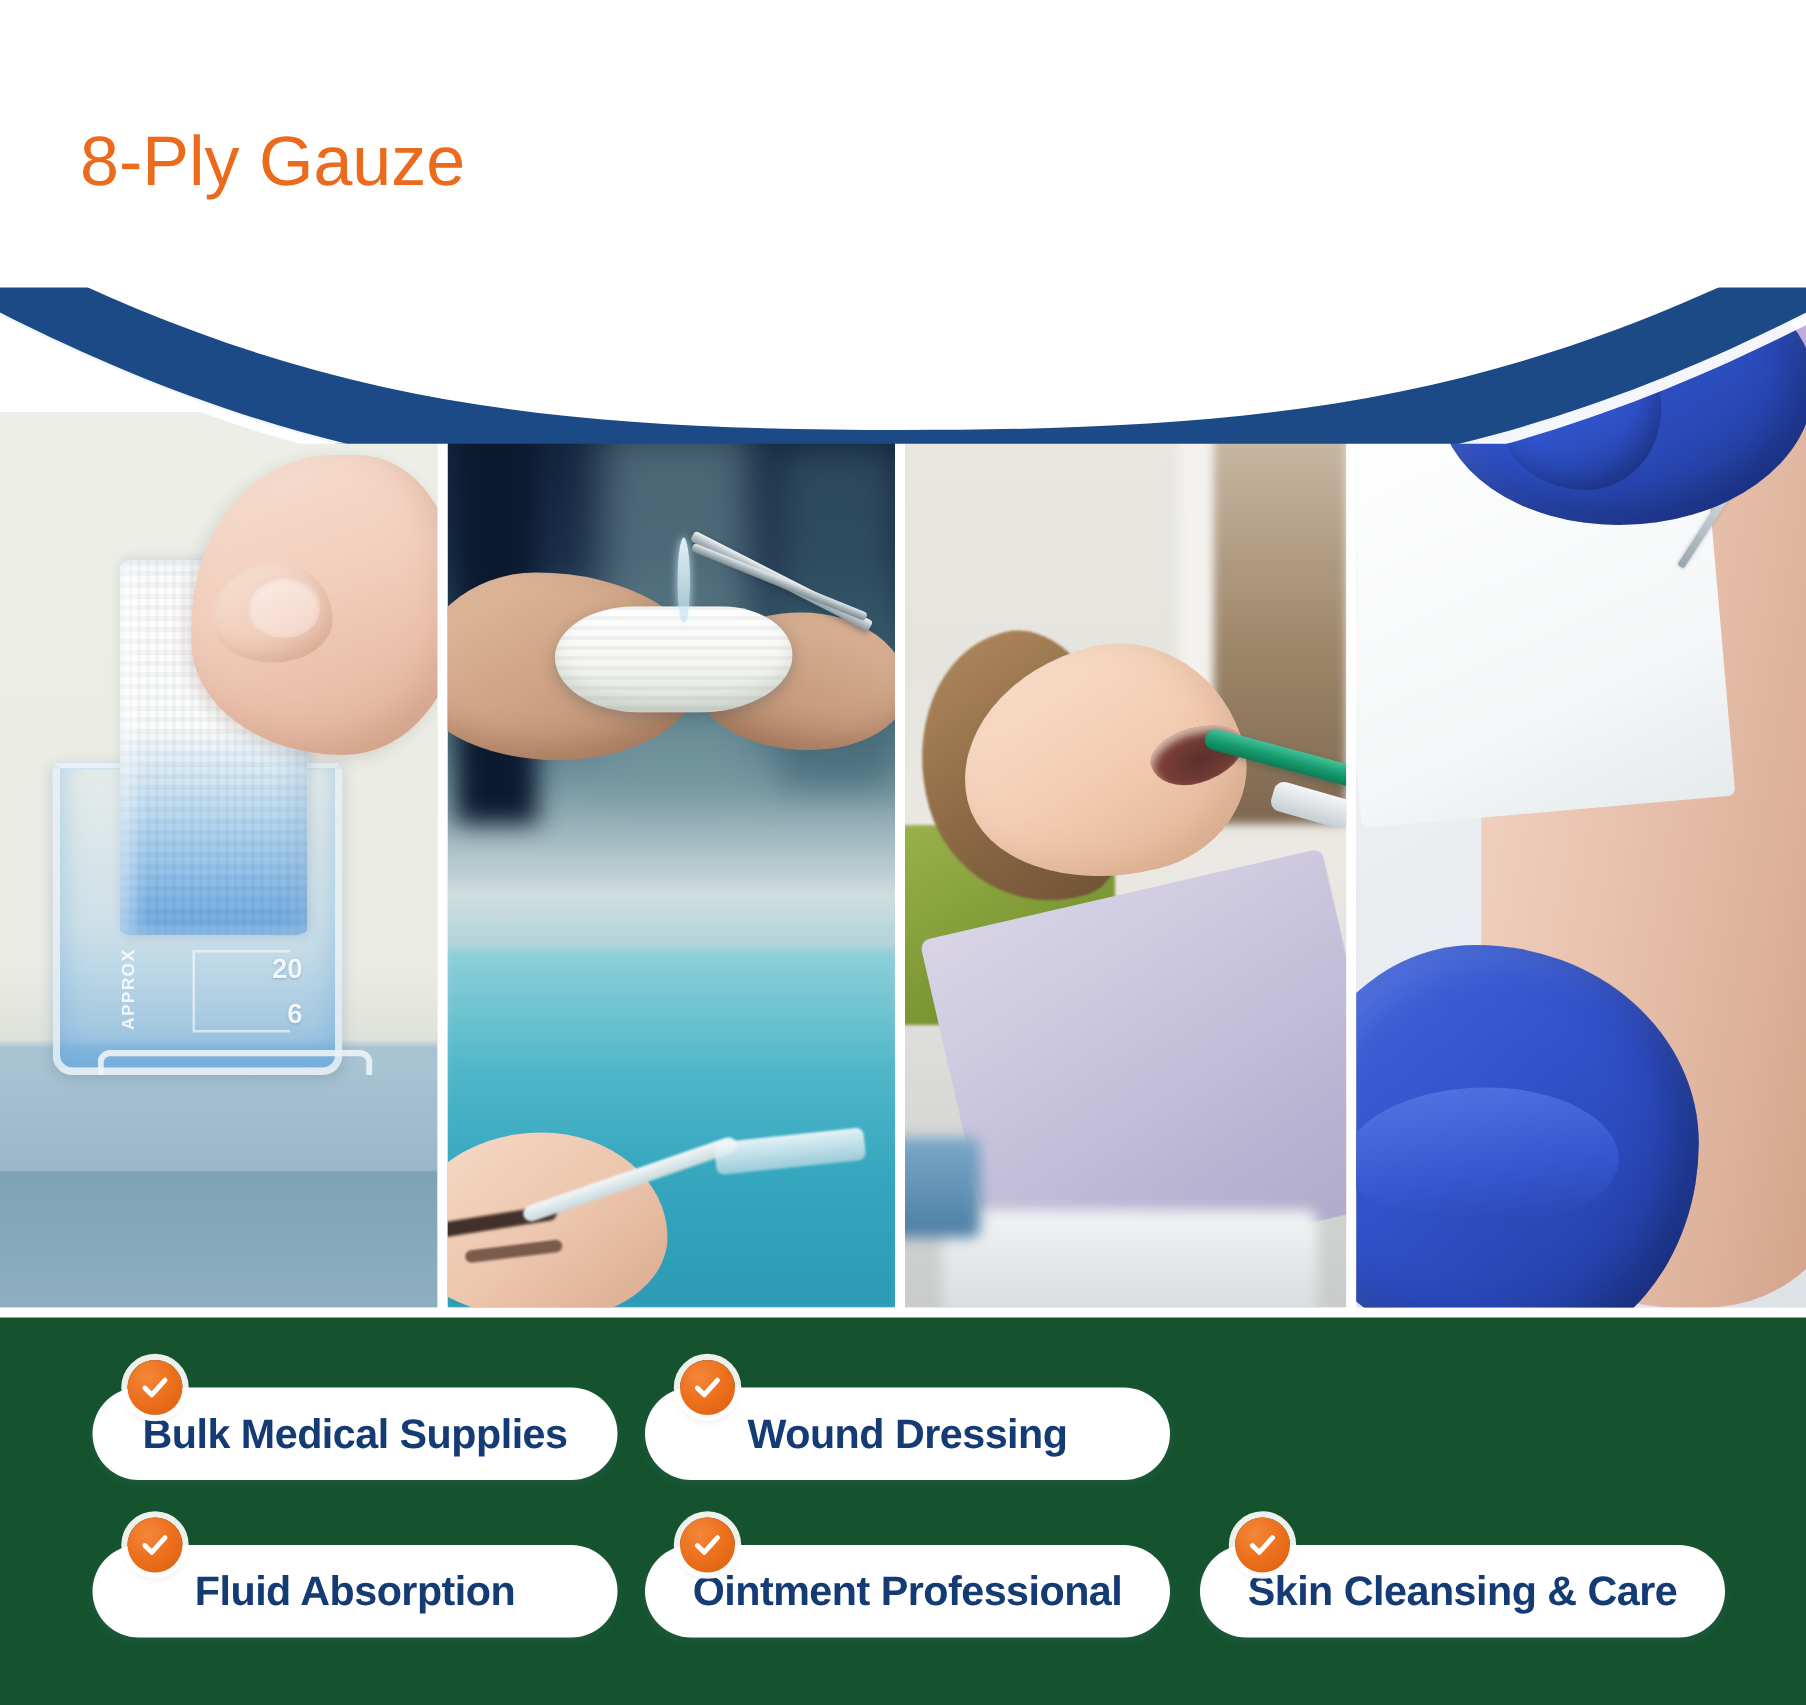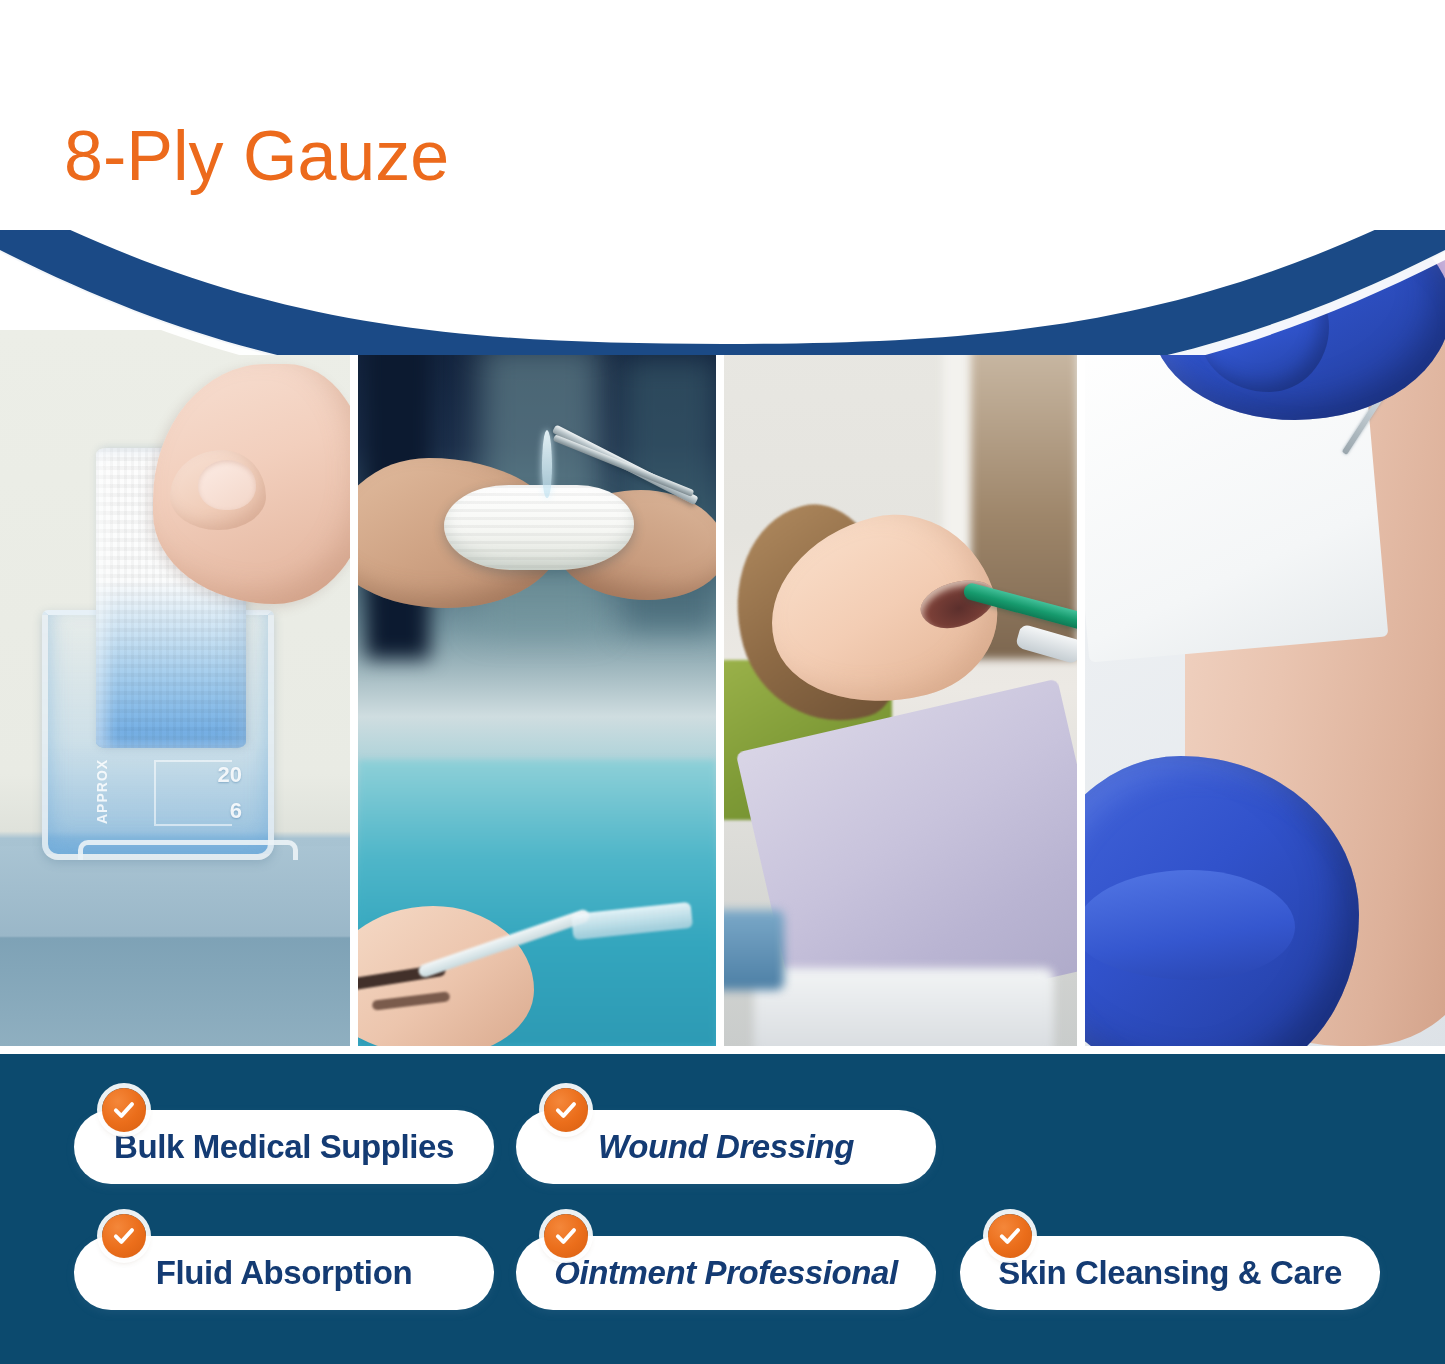--- a/index.html
+++ b/index.html
@@ -16,22 +16,22 @@
     position:absolute; left:0; top:0; width:1445px; height:230px;
     background:#ffffff; z-index:40;
   }
   #title-main {
     position:absolute; left:66px; top:4px;
     font-size:76px; font-weight:700; letter-spacing:-1px;
     color:#17478B; white-space:nowrap; line-height:1.05;
   }
   #title-sub {
     position:absolute; left:64px; top:100px;
-    font-size:70px; font-weight:400; letter-spacing:0px;
-    color:#EC6A1C; white-space:nowrap; line-height:1.05;margin-top:20px;
+    font-size:56px; font-weight:400; letter-spacing:0px;
+    color:#EC6A1C; white-space:nowrap; line-height:1.05;
   }
 
   
   #curve-wrap {
     position:absolute; left:0; top:190px; width:1445px; height:165px;
     z-index:35; pointer-events:none;
   }
   #curve-wrap svg { display:block; width:1445px; height:165px; }
 
   
@@ -298,21 +298,21 @@
     border-radius:44% 40% 36% 48% / 52% 50% 50% 48%;
     transform:rotate(-9deg);
     box-shadow:0 4px 10px rgba(40,60,95,.3);
   }
   .inj-purple { position:absolute; right:-8px; top:6px; width:70px; height:100px;
                 background:linear-gradient(180deg,#c9b3dd,#9d86bd); filter:blur(6px); border-radius:12px; }
 
   
   #features {
     position:absolute; left:0; top:1054px; width:1445px; height:310px;
-    background:#0c4a6e; z-index:20;
+    background:#14532d; z-index:20;
   }
   .feat-row { position:absolute; left:0; width:1445px; height:120px; }
   #feat-row-0 { top:34px; }
   #feat-row-1 { top:160px;padding-left:20px; }
   .pill-wrap { position:absolute; height:76px; }
   .pill {
     position:absolute; left:0; top:22px; width:100%; height:74px;
     background:#ffffff; border-radius:38px;
     display:flex; align-items:center; justify-content:center;
     box-shadow:0 3px 9px rgba(90,130,165,.16);
@@ -324,21 +324,21 @@
   .check-badge {
     position:absolute; top:0; width:44px; height:44px; border-radius:50%;
     background:radial-gradient(circle at 36% 30%, #f4873a 0%, #EB6E1B 52%, #d85f12 100%);
     box-shadow:0 0 0 5px rgba(255,255,255,.92), 0 3px 7px rgba(120,90,60,.3);
     z-index:3; display:flex; align-items:center; justify-content:center;
   }
   .check-badge svg { width:26px; height:26px; display:block; }
 
   
   .col-0 { left:74px;  width:420px; }
-  .col-1 { left:516px; width:420px;font-style:italic; }
+  .col-1 { left:516px; width:420px; }
   .col-2 { left:960px; width:420px; }
   .col-0 .check-badge { left:28px; }
   .col-1 .check-badge { left:28px; }
   .col-2 .check-badge { left:28px; }
 </style>
 </head>
 <body>
 
 <div id="header">
   <div id="title-sub">8-Ply Gauze</div>

